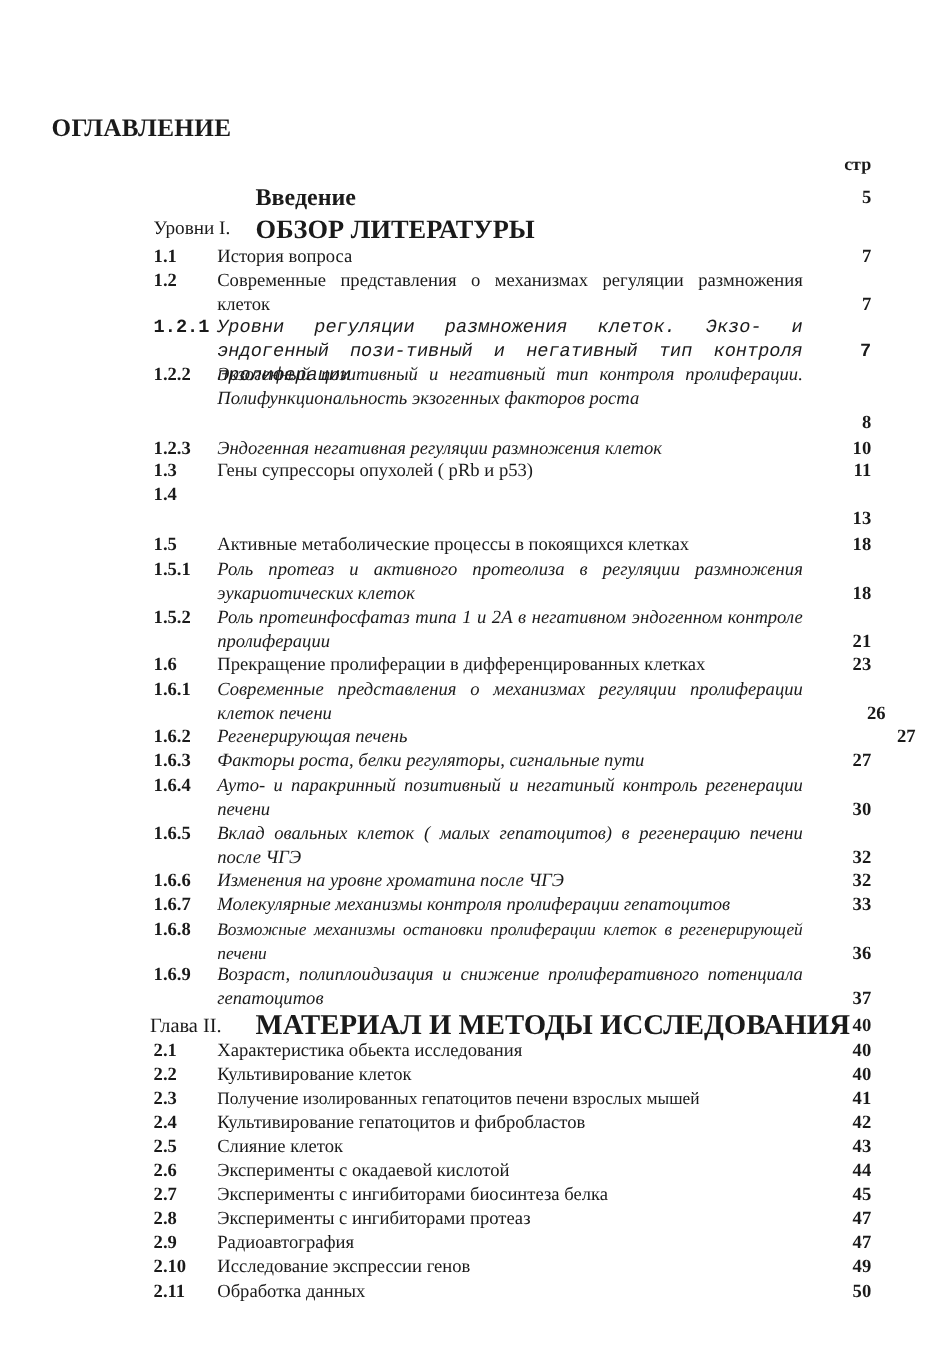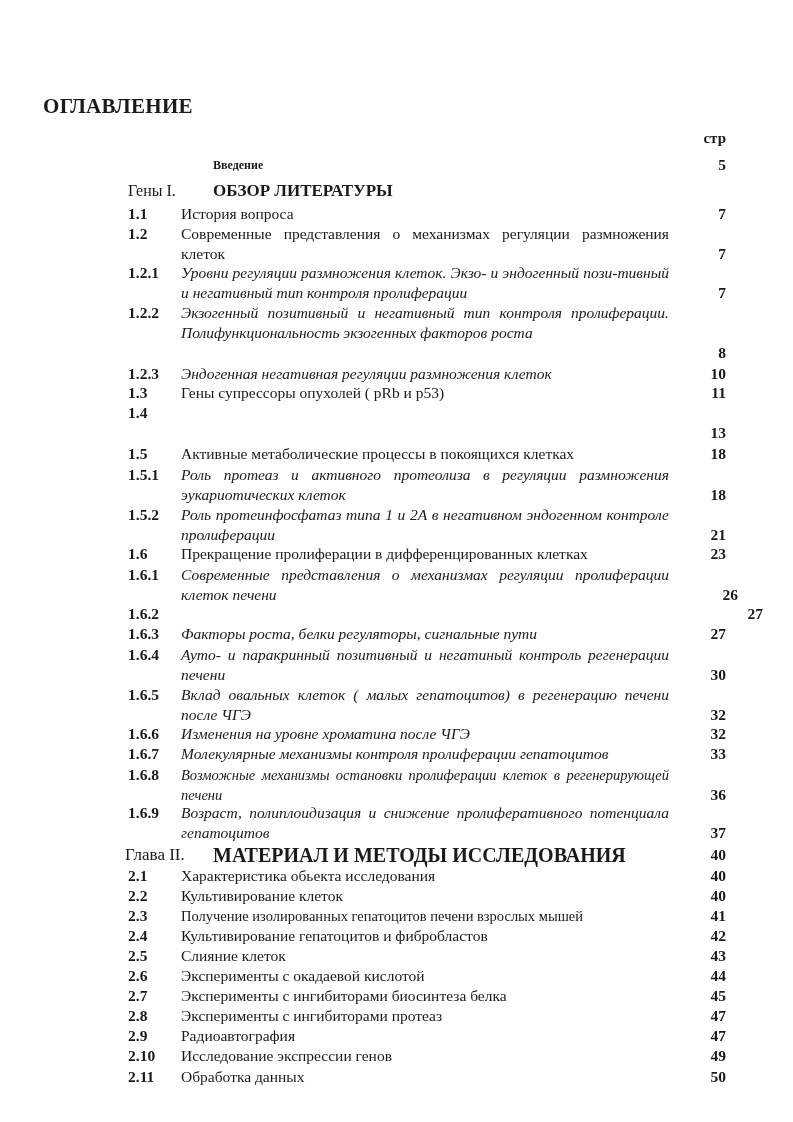--- a/index.html
+++ b/index.html
@@ -8,55 +8,55 @@
   .page { position: absolute; left: 0; top: 0; width: 793px; height: 1122px; }
   .title { position: absolute; top: 94px; left: 0; width: 793px; 
            font-weight: bold; font-size: 21px; letter-spacing: 0.3px; padding-left: 43px; }
   .str { position: absolute; top: 130px; right: 67px; font-weight: bold; font-size: 15px; }
   .row { position: absolute; left: 0; width: 793px; font-size: 15.5px; line-height: 20px; }
   .num { position: absolute; left: 128px; font-weight: bold; }
   .text { position: absolute; left: 181px; width: 488px; text-align: justify; text-align-last: left; }
   .text.it { font-style: italic; }
   .text.small { font-size: 14.5px; }
   .pg { position: absolute; right: 67px; font-weight: bold; text-align: right; }
-  .intro .text { left: 213px; font-weight: bold; font-size: 12px; }
+  .intro .text { left: 213px; font-weight: bold; font-size: 20px; }
   .chapter .chap-label { position: absolute; left: 128px; font-size: 16px; }
-  .chapter .chap-title { position: absolute; left: 213px; font-weight: bold; font-size: 17px; }
-  .chapter.ii .chap-title { font-size: 20px; }
+  .chapter .chap-title { position: absolute; left: 213px; font-weight: bold; font-size: 22px; }
+  .chapter.ii .chap-title { font-size: 24px; }
   .chapter.ii .chap-label { left: 125px; font-size: 17px; }
 </style>
 </head>
 <body>
 
 <div class="page">
   <div class="title">ОГЛАВЛЕНИЕ</div>
   <div class="str">стр</div>
 
   <div class="row intro" id="intro-row" style="top: 155px;">
     <span class="text">Введение</span>
     <span class="pg">5</span>
   </div>
 
   <div id="toc-body">
       <div class="row chapter" style="top: 181px;">
-        <span class="chap-label">Гены I.</span>
+        <span class="chap-label">Уровни I.</span>
         <span class="chap-title">ОБЗОР ЛИТЕРАТУРЫ</span>
         <span class="pg"></span>
       </div>
       <div class="row" style="top: 204px; height: 20px;">
         <span class="num">1.1</span>
         <span class="text">История вопроса</span>
         <span class="pg" style="top:0px">7</span>
       </div>
       <div class="row" style="top: 224px; height: 40px;">
         <span class="num">1.2</span>
         <span class="text">Современные представления о механизмах регуляции размножения клеток</span>
         <span class="pg" style="top:20px">7</span>
       </div>
-      <div class="row" style="top: 263px; height: 40px;">
+      <div class="row" style="top: 263px; height: 40px; font-family: Liberation Mono, monospace;">
         <span class="num">1.2.1</span>
         <span class="text it">Уровни регуляции размножения клеток. Экзо- и эндогенный пози-тивный и негативный тип контроля пролиферации</span>
         <span class="pg" style="top:20px">7</span>
       </div>
       <div class="row" style="top: 303px; height: 60px;">
         <span class="num">1.2.2</span>
         <span class="text it">Экзогенный позитивный и негативный тип контроля пролиферации. Полифункциональность экзогенных факторов роста</span>
         <span class="pg" style="top:40px">8</span>
       </div>
       <div class="row" style="top: 364px; height: 20px;">
@@ -93,20 +93,21 @@
         <span class="text">Прекращение пролиферации в дифференцированных клетках</span>
         <span class="pg" style="top:0px">23</span>
       </div>
       <div class="row" style="top: 565px; height: 40px; padding-left: 12px;">
         <span class="num">1.6.1</span>
         <span class="text it">Современные представления о механизмах регуляции пролиферации клеток печени</span>
         <span class="pg" style="top:20px">26</span>
       </div>
       <div class="row" style="top: 604px; height: 20px; padding-left: 37px;">
         <span class="num">1.6.2</span>
+        <span class="text it">Регенерирующая печень</span>
         <span class="pg" style="top:0px">27</span>
       </div>
       <div class="row" style="top: 624px; height: 20px;">
         <span class="num">1.6.3</span>
         <span class="text it">Факторы роста, белки регуляторы, сигнальные пути</span>
         <span class="pg" style="top:0px">27</span>
       </div>
       <div class="row" style="top: 645px; height: 40px;">
         <span class="num">1.6.4</span>
         <span class="text it">Ауто- и паракринный позитивный и негатиный контроль регенерации печени</span>

